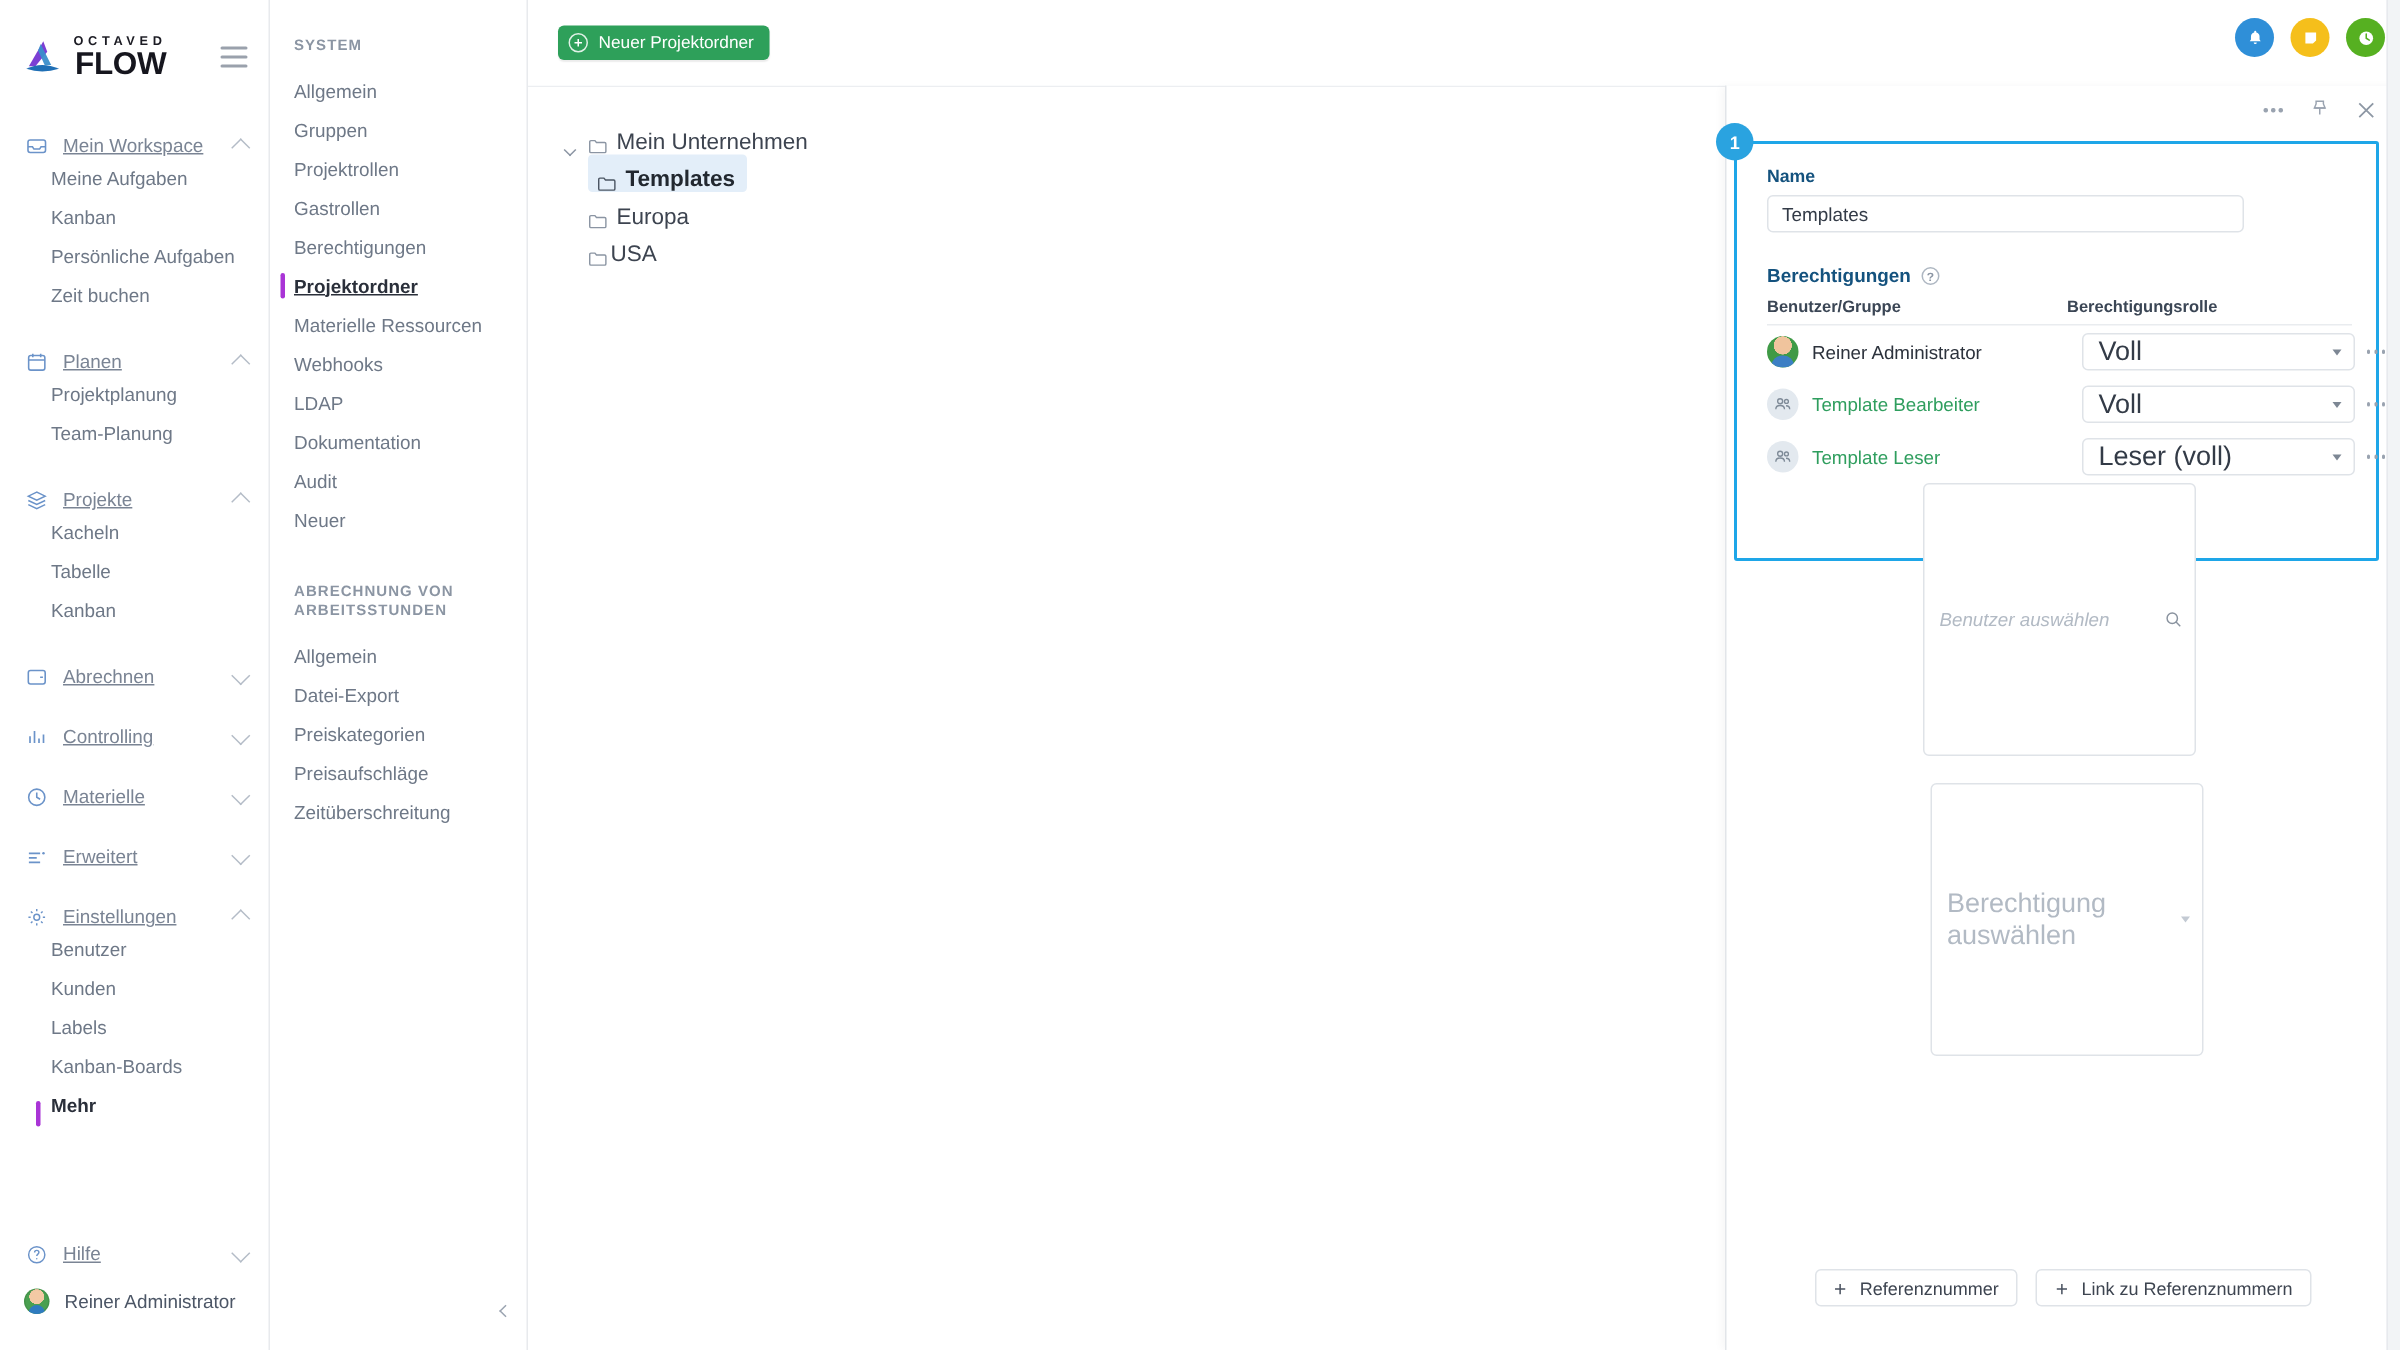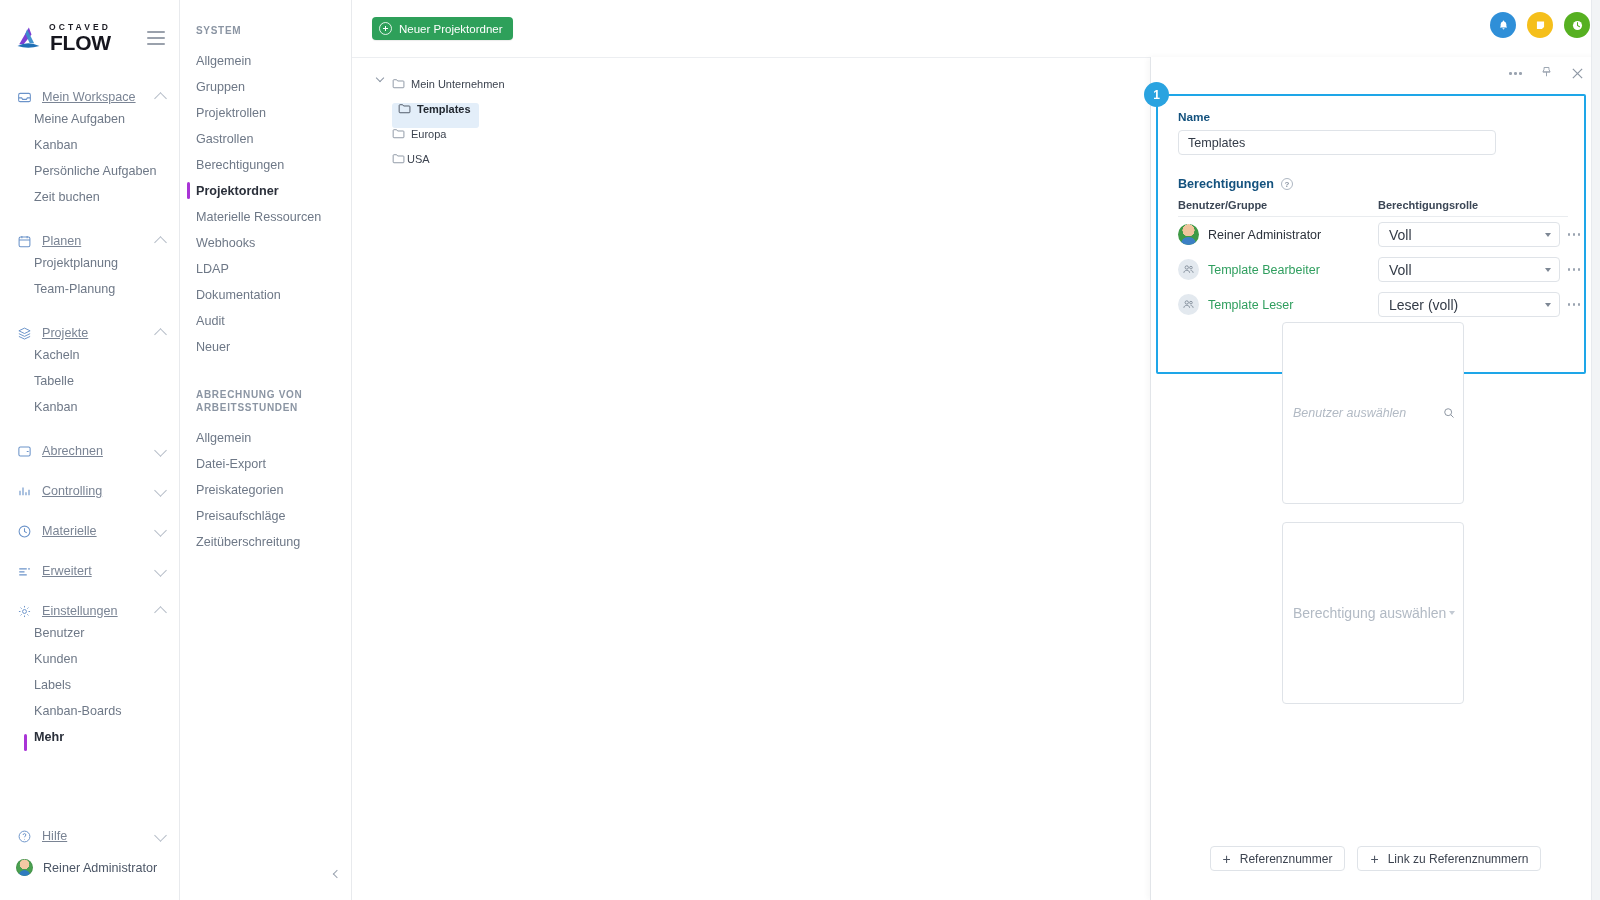--- a/index.html
+++ b/index.html
@@ -89,21 +89,21 @@
   .subnav-title {
     font-size: 10px; letter-spacing: 0.7px; color: #8b95a3;
     font-weight: 600; padding: 0 16px; margin-bottom: 10px; line-height: 1.35;
     text-transform: uppercase;
   }
   .subnav-item {
     height: 26px; display: flex; align-items: center; padding-left: 16px;
     font-size: 12.6px; color: #6e7887; cursor: pointer; position: relative;
     margin-bottom: 0;
   }
-  .subnav-item.active { color: #2a2f3a; font-weight: 700; }
+  .subnav-item.active { color: #2a2f3a; font-weight: 700; text-decoration: underline; }
   .subnav-item.active::before {
     content: ""; position: absolute; left: 7px; top: 4px;
     width: 2.6px; height: 17px; background: #a934d6; border-radius: 2px;
   }
   .subnav-gap { height: 28px; }
   .collapse-handle {
     position: absolute; right: 6px; bottom: 18px; width: 16px; height: 16px;
     display: flex; align-items: center; justify-content: center; cursor: pointer;
   }
   .collapse-handle i {
@@ -144,22 +144,22 @@
     color: #fff; cursor: pointer;
   }
   .circ-ic svg { width: 13px; height: 13px; display: block; }
 
   .content-area {
     position: absolute; left: 0; right: 0; top: 57px; bottom: 0;
     border-top: 1px solid #eceef1; background: #fff;
   }
   .tree { padding: 20px 0 0 22px; }
   .tree-row {
-    display: flex; align-items: flex-start; height: 25px; gap: 6px;
-    font-size: 11px; color: #3d4450; cursor: pointer;
+    display: flex; align-items: flex-end; height: 25px; gap: 6px;
+    font-size: 15px; color: #3d4450; cursor: pointer;
     padding: 0 8px 0 0; border-radius: 3px; width: max-content;
   }
   .tree-row .twisty {
     width: 12px; flex: 0 0 12px; display: flex; align-items: center; justify-content: center;
   }
   .tree-row .twisty i {
     width: 6px; height: 6px; border-right: 1.4px solid #8b95a3;
     border-bottom: 1.4px solid #8b95a3; transform: rotate(45deg); margin-top: -3px;
   }
   .folder-ic { width: 13px; height: 11px; flex: 0 0 13px; }
@@ -227,22 +227,23 @@
     content:""; position:absolute; left:3px; right:3px; bottom:0; height:8px;
     background:#3c7fc4; border-radius: 7px 7px 0 0;
   }
   .av.group { background: #e3e9ef; }
   .av.group svg { width: 13px; height: 13px; }
   .u-name { font-size: 12.5px; color: #2c323c; }
   .u-name.grp { color: #2f9e5e; }
   .sel {
     width: 182px; flex: 0 0 182px; height: 25px; border: 1px solid #dfe3e8;
     border-radius: 4px; display: flex; align-items: center; padding: 0 8px 0 10px;
-    font-size: 14px; color: #333b47; justify-content: space-between; cursor: pointer;
+    font-size: 18px; color: #333b47; justify-content: space-between; cursor: pointer;
     background: #fff;
+    margin-left: 10px;
   }
   .sel.ph { color: #b2bac4; }
   .caret {
     width: 0; height: 0; border-left: 3.6px solid transparent;
     border-right: 3.6px solid transparent; border-top: 4.4px solid #7d8794;
   }
   .sel.ph .caret { border-top-color: #c3cad3; }
   .row-dots { width: 28px; flex: 0 0 28px; display: flex; justify-content: center; cursor: pointer; }
 
   .srch {

